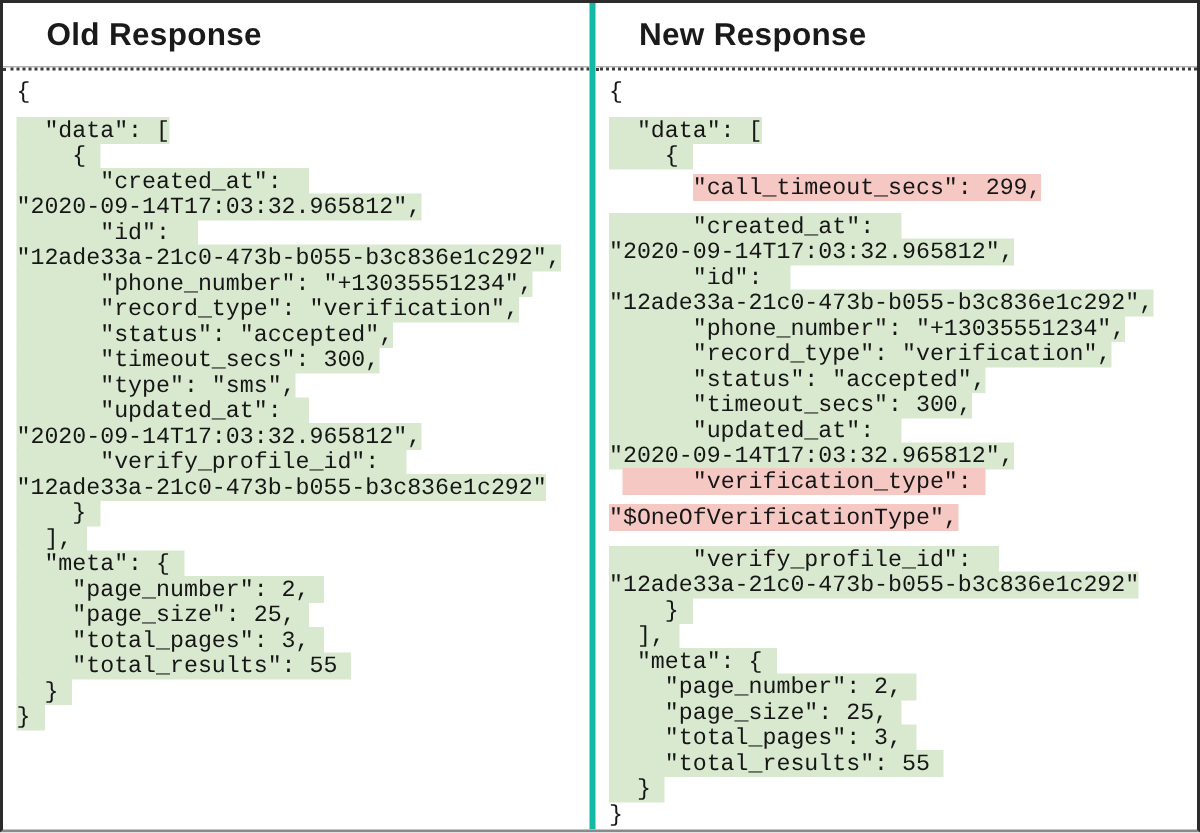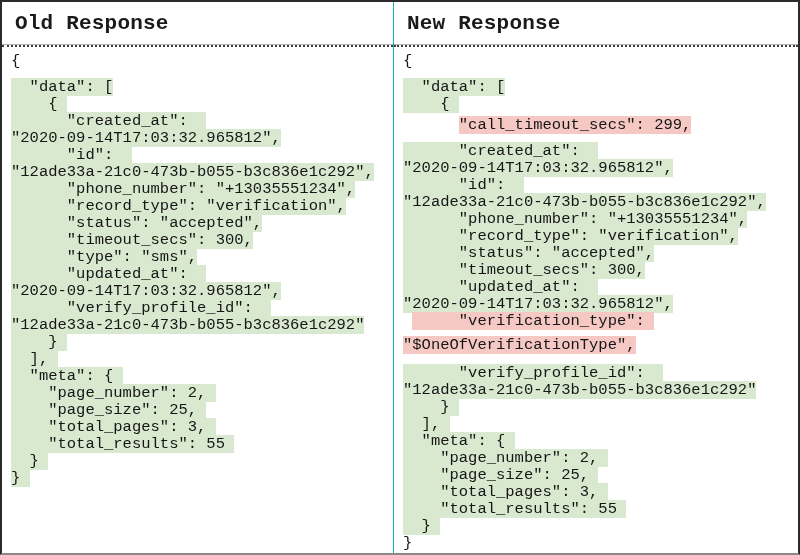--- a/index.html
+++ b/index.html
@@ -22,30 +22,30 @@
   }
   .col {
     box-sizing: border-box;
     display: flex;
     flex-direction: column;
     width: 391px;
     overflow: hidden;
   }
   .col.col-right {
     flex: 1;
-    border-left: 1px solid #14b8a6;
+    border-left: 4px solid #14b8a6;
     justify-content: space-between;
   }
   .cell-header {
-    font-family: Liberation Mono, monospace;
+    font-family: Liberation Sans, sans-serif;
     font-weight: bold;
     font-size: 21px;
     line-height: 25px;
     color: #1a1a1a;
-    padding: 9px 12px 8px 13px;
+    padding: 9px 12px 8px 29px;
     border-bottom: 1px solid #b3b3b3;
     letter-spacing: 0.2px;
   }
   .cell-body {
     border-top: 2px dotted #3d3d3d;
     flex: 1;
     padding: 6px 0 0 9px;
     font-family: "Liberation Mono", "DejaVu Sans Mono", monospace;
     font-size: 15.5px;
     line-height: 17px;

